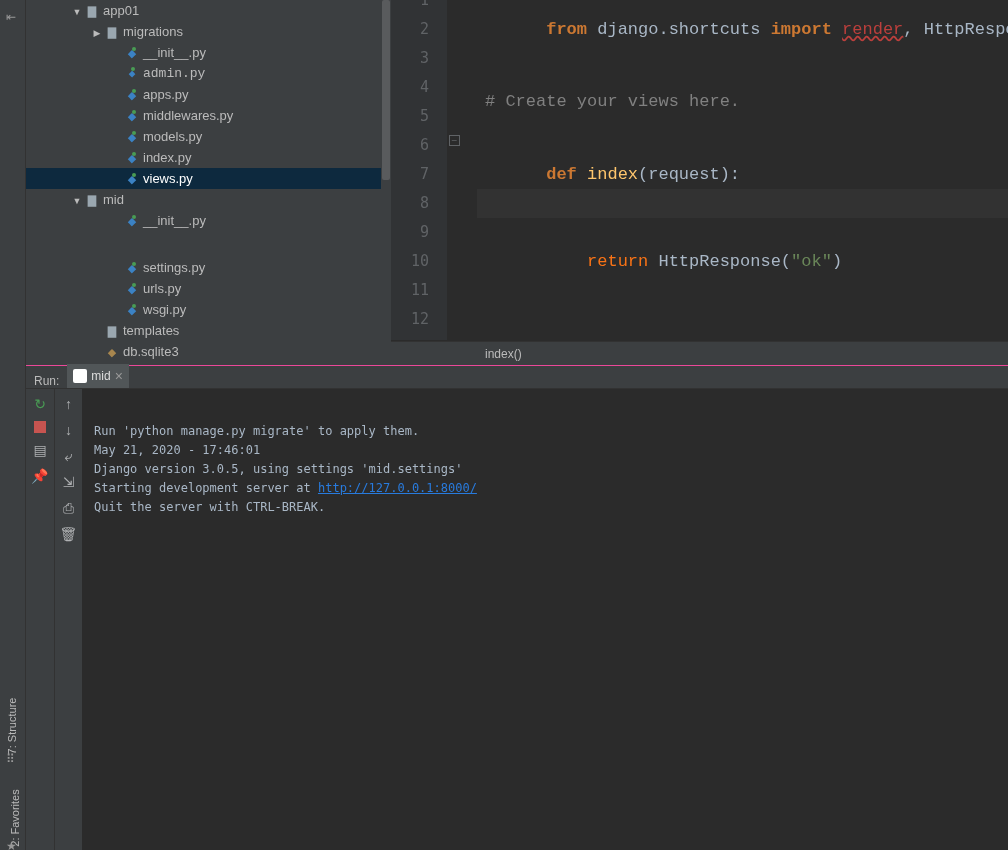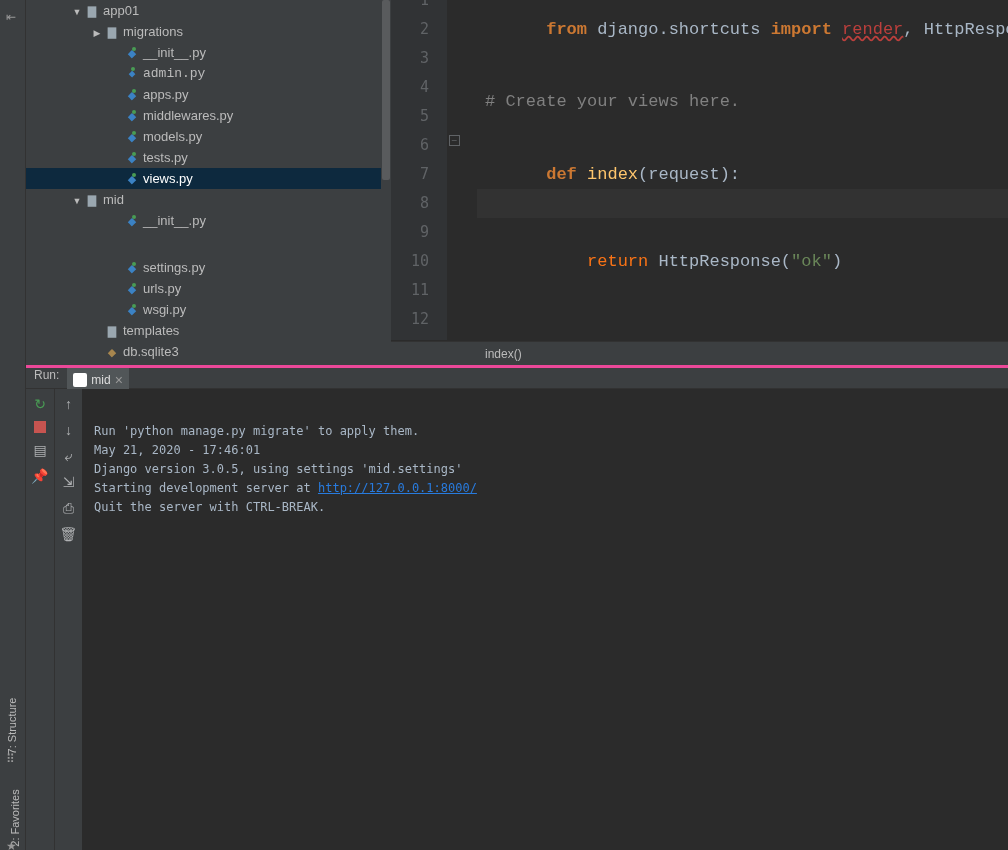--- a/index.html
+++ b/index.html
@@ -39,21 +39,21 @@
 .tk-kw { color:#cc7832; font-weight:bold; }
 .tk-kw2 { color:#f97316; }
 .tk-fn { color:#ffc66d; }
 .tk-str { color:#6a8759; }
 .tk-com { color:#808080; }
 .tk-id { color:#a9b7c6; }
 .tk-err { color:#bc3f3c; text-decoration:underline wavy #bc3f3c; }
 .breadcrumb { position:absolute; bottom:0; left:0; right:0; height:24px; background:#3c3f41; line-height:24px; padding-left:94px; color:#bbb; font-size:12px; border-top:1px solid #323232; }
 
 .run-panel { position:absolute; left:26px; top:365px; right:0; bottom:0; background:#2b2b2b; }
-.run-header { height:24px; background:#3c3f41; border-top:3px solid #ec4899; border-bottom:1px solid #323232; display:flex; align-items:flex-start; }
+.run-header { height:24px; background:#3c3f41; border-top:1px solid #ec4899; border-bottom:1px solid #323232; display:flex; align-items:flex-end; }
 .run-label { padding:0 8px; color:#bbb; font-size:12px; }
 .run-tab { height:24px; background:#515658; display:inline-flex; align-items:center; padding:0 6px 0 6px; gap:4px; font-size:12px; color:#ddd; }
 .run-tab .close { color:#999; font-size:14px; cursor:pointer; }
 .run-tab .djicon { width:14px; height:14px; background:#fff; border-radius:2px; display:inline-block; }
 
 .run-body { position:absolute; left:0; top:24px; right:0; bottom:0; display:flex; }
 .run-tools { width:28px; background:#3c3f41; display:flex; flex-direction:column; align-items:center; padding-top:6px; gap:8px; }
 .run-tools2 { width:28px; background:#3c3f41; display:flex; flex-direction:column; align-items:center; padding-top:6px; gap:8px; border-left:1px solid #323232; }
 .tool { width:18px; height:18px; color:#afb1b3; font-size:14px; display:flex; align-items:center; justify-content:center; cursor:pointer; }
 .tool.green { color:#499c54; }
@@ -74,21 +74,21 @@
 
 <div class="project-tree">
   <div id="tree-rows">
       <div class="tree-row" style="padding-left: 44px;"><span class="arrow">▼</span><span class="ico folder">▇</span><span class="name">app01</span></div>
       <div class="tree-row" style="padding-left: 64px;"><span class="arrow">▶</span><span class="ico folder">▇</span><span class="name">migrations</span></div>
       <div class="tree-row" style="padding-left: 84px;"><span class="arrow"></span><span class="ico py pyg">◆</span><span class="name">__init__.py</span></div>
       <div class="tree-row" style="padding-left: 84px; font-family: Liberation Mono, monospace;"><span class="arrow"></span><span class="ico py pyg">◆</span><span class="name">admin.py</span></div>
       <div class="tree-row" style="padding-left: 84px;"><span class="arrow"></span><span class="ico py pyg">◆</span><span class="name">apps.py</span></div>
       <div class="tree-row" style="padding-left: 84px;"><span class="arrow"></span><span class="ico py pyg">◆</span><span class="name">middlewares.py</span></div>
       <div class="tree-row" style="padding-left: 84px;"><span class="arrow"></span><span class="ico py pyg">◆</span><span class="name">models.py</span></div>
-      <div class="tree-row" style="padding-left: 84px;"><span class="arrow"></span><span class="ico py pyg">◆</span><span class="name">tests.py</span></div>
+      <div class="tree-row" style="padding-left: 84px;"><span class="arrow"></span><span class="ico py pyg">◆</span><span class="name">index.py</span></div>
       <div class="tree-row selected" style="padding-left: 84px;"><span class="arrow"></span><span class="ico py pyg">◆</span><span class="name">views.py</span></div>
       <div class="tree-row" style="padding-left: 44px;"><span class="arrow">▼</span><span class="ico folder">▇</span><span class="name">mid</span></div>
       <div class="tree-row" style="padding-left: 84px;"><span class="arrow"></span><span class="ico py pyg">◆</span><span class="name">__init__.py</span></div>
       <div class="tree-row" style="padding-left: 84px; margin-top: 26px;"><span class="arrow"></span><span class="ico py pyg">◆</span><span class="name">settings.py</span></div>
       <div class="tree-row" style="padding-left: 84px;"><span class="arrow"></span><span class="ico py pyg">◆</span><span class="name">urls.py</span></div>
       <div class="tree-row" style="padding-left: 84px;"><span class="arrow"></span><span class="ico py pyg">◆</span><span class="name">wsgi.py</span></div>
       <div class="tree-row" style="padding-left: 64px;"><span class="arrow"></span><span class="ico folder">▇</span><span class="name">templates</span></div>
       <div class="tree-row" style="padding-left: 64px;"><span class="arrow"></span><span class="ico db">◆</span><span class="name">db.sqlite3</span></div>
       <div class="tree-row" style="padding-left: 64px;"><span class="arrow"></span><span class="ico py pyg">◆</span><span class="name">return.py</span></div>
     </div>

